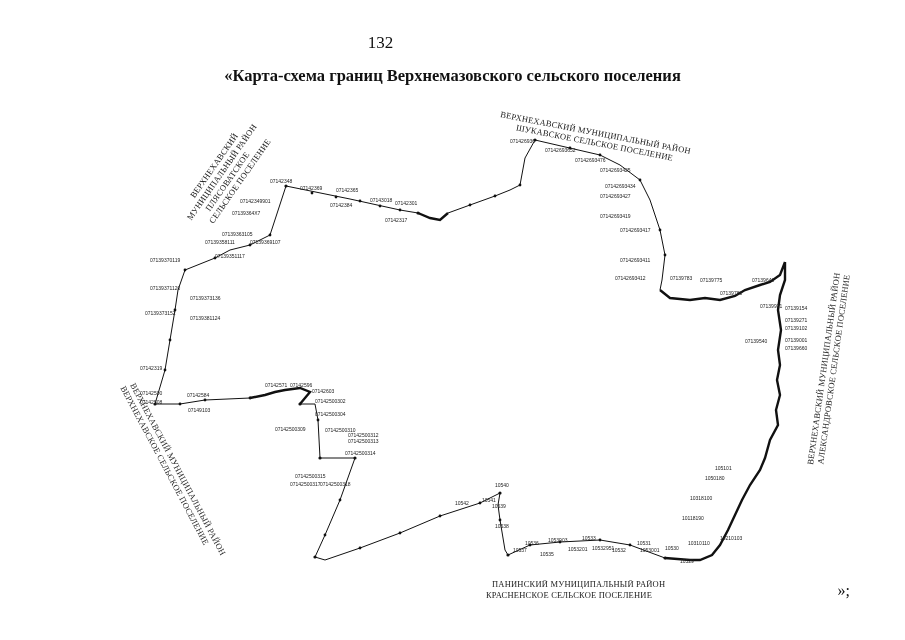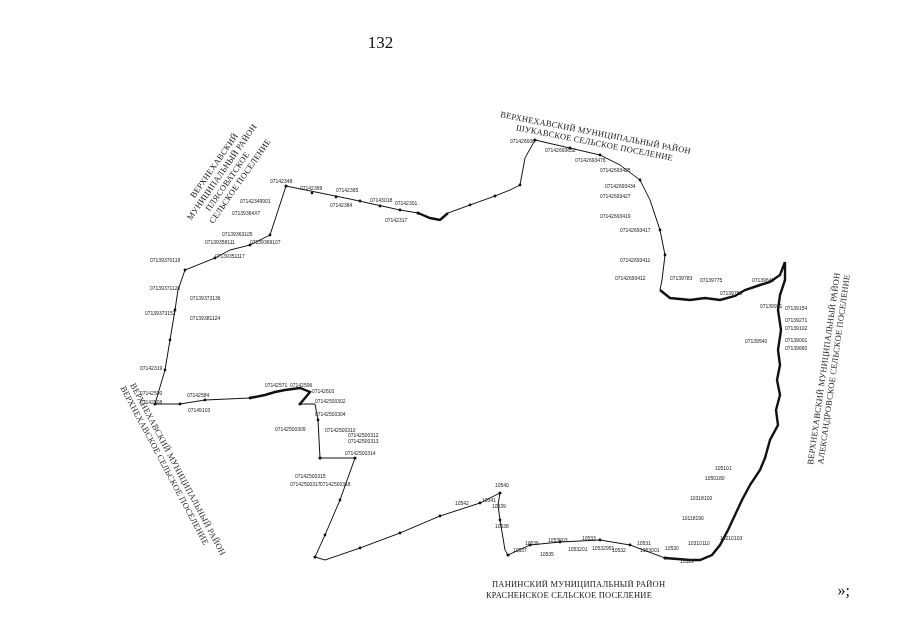--- a/index.html
+++ b/index.html
@@ -9,20 +9,21 @@
   svg.map { position: absolute; left: 0; top: 0; }
   .lbl { font-family: "Liberation Sans", sans-serif; font-size: 5px; fill: #222; }
   .nb { font-family: "Liberation Serif", serif; font-size: 8.5px; fill: #222; letter-spacing: 0.2px; }
   .closing { position: absolute; right: 55px; top: 582px; font-size: 16px; }
 </style>
 </head>
 <body>
 
 <div class="page-number">132</div>
 <div class="title">
+  <div>«Карта-схема границ Верхнемазовского сельского поселения</div>
 </div>
 
 <svg class="map" width="905" height="640" viewBox="0 0 905 640" xmlns="http://www.w3.org/2000/svg">
 
   <path fill="none" stroke="#111" stroke-width="1" d="M286,186 L350,199 L400,210 L418,213
        M448,213 L470,205 L495,196 L510,190 L520,185 L525,158 L535,140
        M535,140 L600,155 L620,165 L640,180 L650,200 L660,230 L665,255 L662,280 L660,290
        M300,404 L315,404 L318,420 L320,458 L340,458 L355,458
        M355,458 L340,500 L325,535 L315,557 L325,560
        M325,560 L360,548 L400,533 L440,516 L480,503 L500,493

